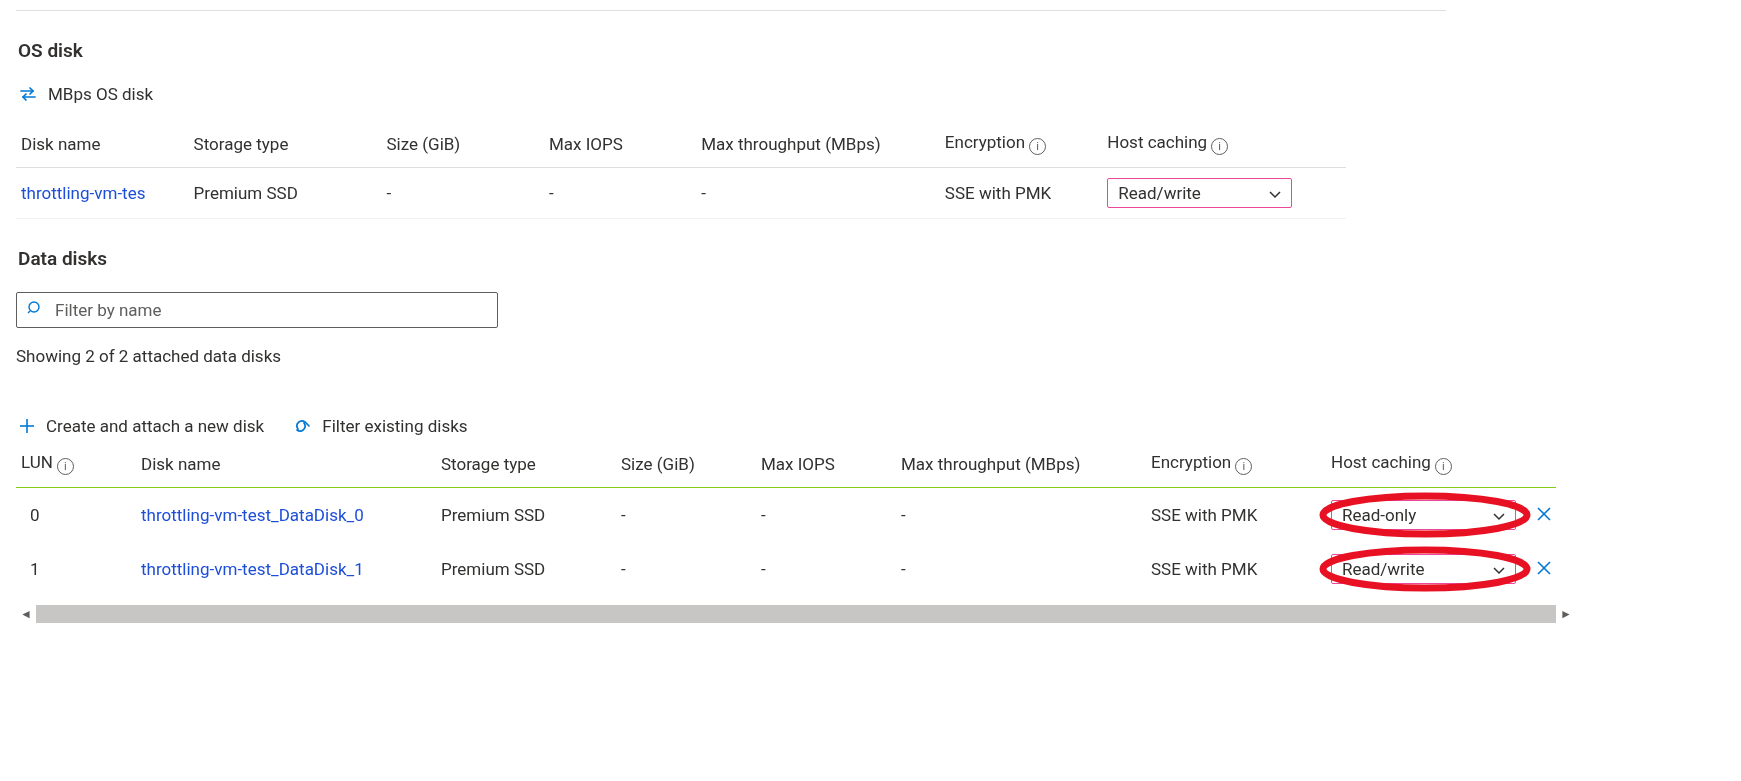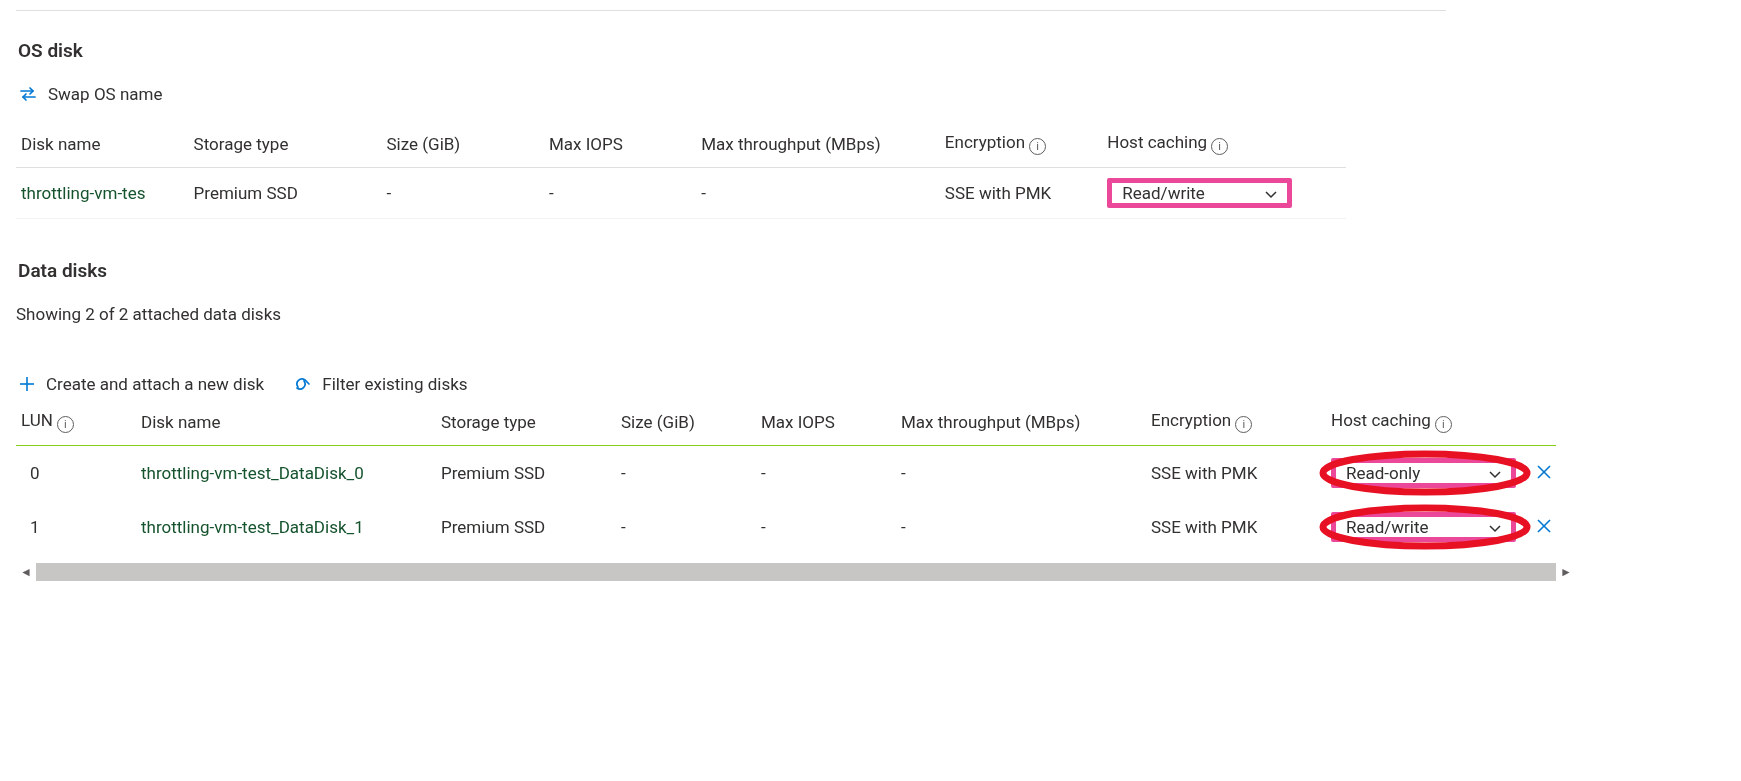--- a/index.html
+++ b/index.html
@@ -33,21 +33,21 @@
     margin: 0 0 20px 2px;
   }
   .cmd {
     display: flex;
     align-items: center;
     gap: 10px;
     color: #323130;
     cursor: pointer;
   }
   .cmd .icn { color: #0078d4; display:flex; align-items:center; }
-  .link { color: #14532d; cursor: pointer; }
+  .link { color: #1d4ed8; cursor: pointer; }
 
   table.grid {
     border-collapse: collapse;
     width: 1330px;
     table-layout: fixed;
   }
   table.grid th {
     text-align: left;
     font-weight: 400;
     color: #323130;
@@ -61,21 +61,21 @@
     white-space: nowrap;
     overflow: hidden;
     text-overflow: ellipsis;
   }
   .info-icn {
     display:inline-block; width:15px; height:15px; border:1px solid #605e5c;
     border-radius:50%; font-size:11px; line-height:15px; text-align:center;
     color:#605e5c; vertical-align: -2px; margin-left:4px;
   }
   .dropdown {
-    border: 5px solid #ec4899;
+    border: 1px solid #ec4899;
     border-radius: 2px;
     height: 30px;
     display: flex;
     align-items: center;
     justify-content: space-between;
     padding: 0 10px;
     width: 185px;
     background:#fff;
     cursor: pointer;
     box-sizing: border-box;
@@ -168,21 +168,21 @@
   <div class="cmd-row">
     <div class="cmd">
       <span class="icn">
         <svg width="20" height="18" viewBox="0 0 20 18" fill="none" stroke="#0078d4" stroke-width="1.7" stroke-linecap="round" stroke-linejoin="round">
           <path d="M3 6 h12"></path>
             <path d="M12 3 l3 3 l-3 3"></path>
           <path d="M17 12 h-12"></path>
             <path d="M8 9 l-3 3 l3 3"></path>
         </svg>
       </span>
-      <span>Swap OS name</span>
+      <span>MBps OS disk</span>
     </div>
   </div>
 
   <table class="grid">
     <colgroup>
       <col style="width:170px">
         <col style="width:190px">
         <col style="width:160px">
       <col style="width:150px">
         <col style="width:240px">
@@ -215,22 +215,31 @@
               <svg width="12" height="8" viewBox="0 0 12 8" fill="none" stroke="#323130" stroke-width="1.5">
                   <path d="M1 1 L6 6 L11 1"></path>
                 </svg>
             </span>
           </div>
         </td>
       </tr>
     </tbody>
   </table>
 
-  <h3 class="section-title" style="margin-top:40px">Data disks</h3>
-
+  <h3 class="section-title" style="margin-top:28px">Data disks</h3>
+
+  <div class="filter-box">
+    <span>
+      <svg width="16" height="16" viewBox="0 0 16 16" fill="none" stroke="#0078d4" stroke-width="1.4">
+          <circle cx="7" cy="7" r="5"></circle>
+          <line x1="3" y1="11" x2="1" y2="13"></line>
+        </svg>
+    </span>
+    <input type="text" placeholder="Filter by name" style="">
+  </div>
 
   <div class="status-line">Showing 2 of 2 attached data disks</div>
 
   <div class="cmd-row" style="margin-bottom:8px">
     <div class="cmd">
       <span class="icn">
         <svg width="18" height="18" viewBox="0 0 18 18" stroke="#0078d4" stroke-width="1.6">
             <line x1="9" y1="2" x2="9" y2="16"></line>
             <line x1="2" y1="9" x2="16" y2="9"></line>
           </svg>

